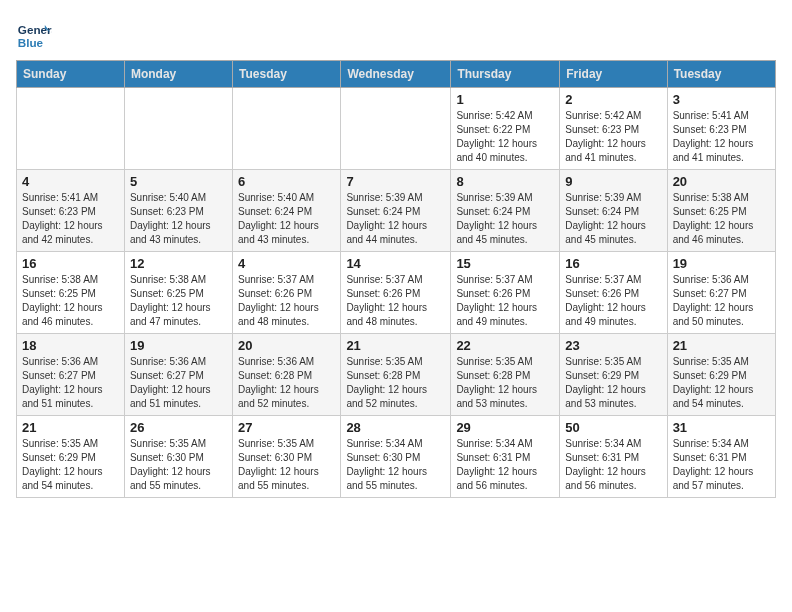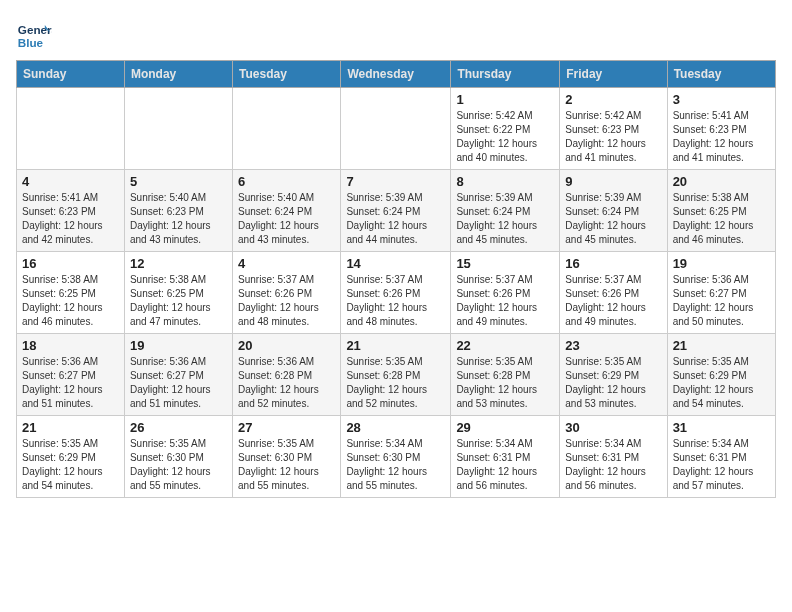--- a/index.html
+++ b/index.html
@@ -327,21 +327,21 @@
 and 55 minutes.</div>
         </td>
         <td>
           <span class="day-num">29</span>
           <div class="day-info" style="white-space: pre-line;">Sunrise: 5:34 AM
 Sunset: 6:31 PM
 Daylight: 12 hours
 and 56 minutes.</div>
         </td>
         <td>
-          <span class="day-num">30</span>
+          <span class="day-num">50</span>
           <div class="day-info" style="white-space: pre-line;">Sunrise: 5:34 AM
 Sunset: 6:31 PM
 Daylight: 12 hours
 and 56 minutes.</div>
         </td>
         <td>
           <span class="day-num">31</span>
           <div class="day-info" style="white-space: pre-line;">Sunrise: 5:34 AM
 Sunset: 6:31 PM
 Daylight: 12 hours

